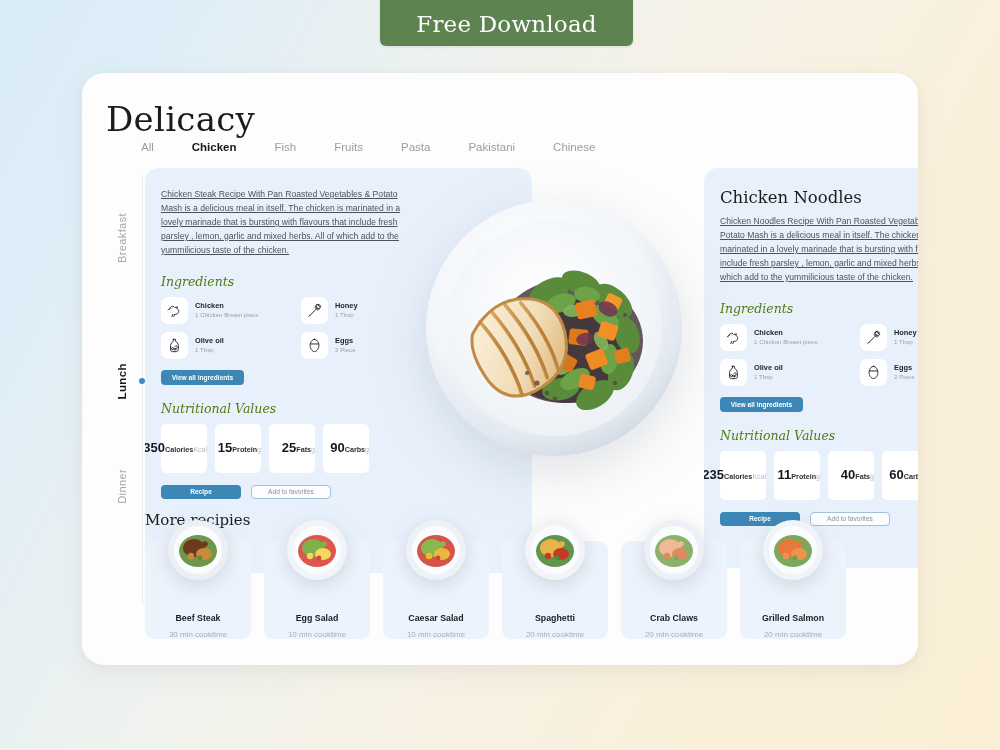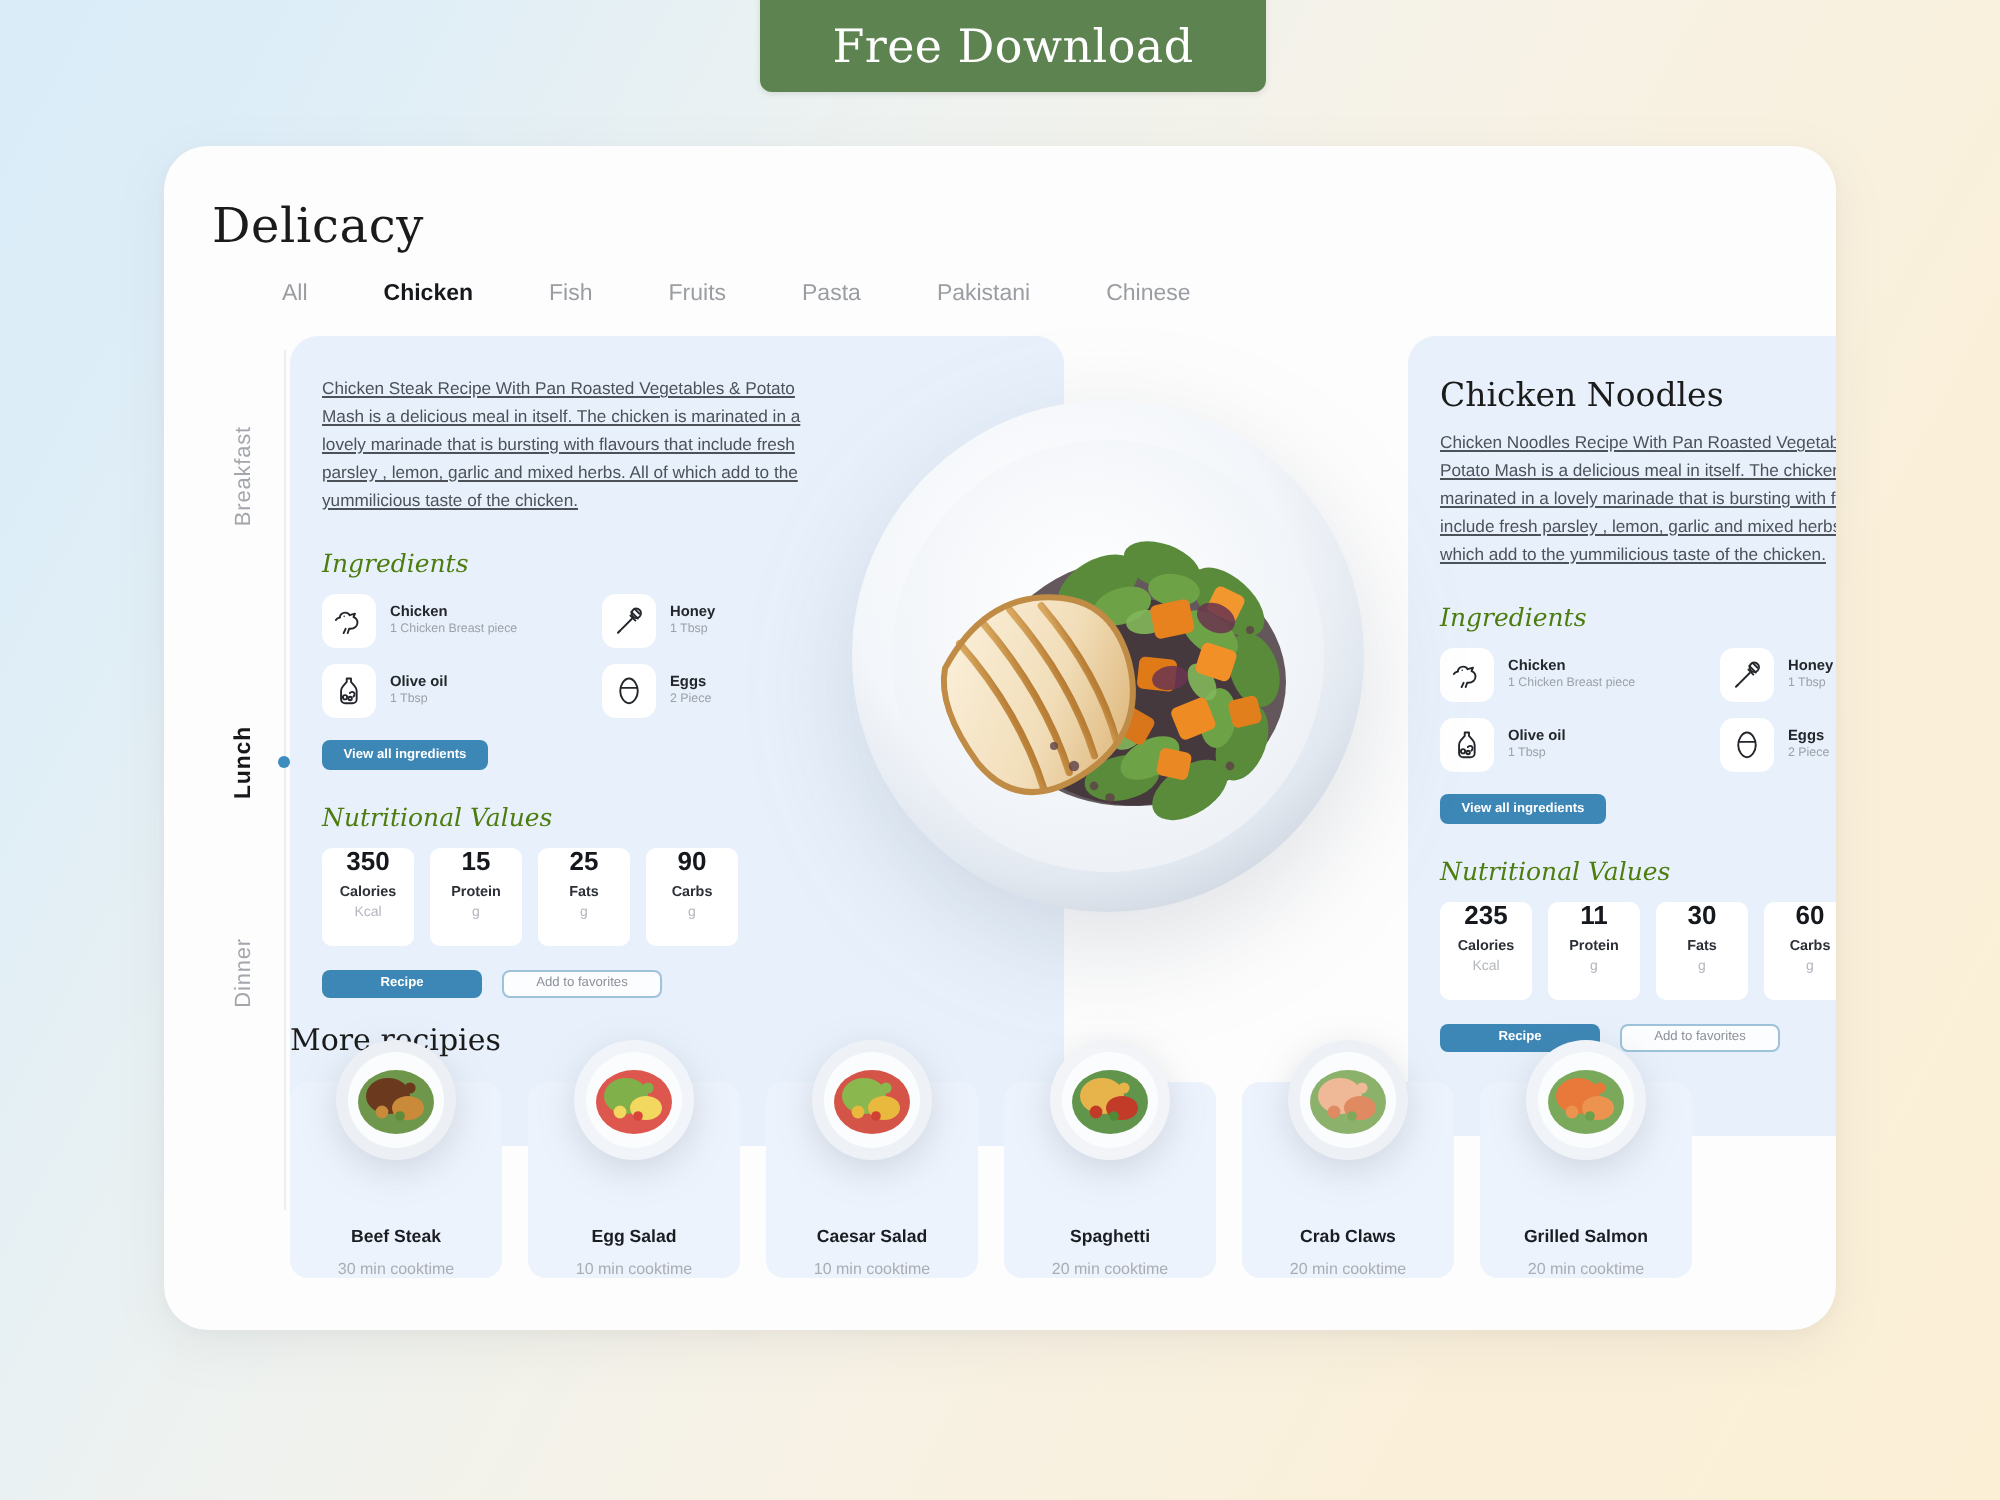--- a/index.html
+++ b/index.html
@@ -62,21 +62,21 @@
     inset: 0;
     border-radius: 22px;
     overflow: hidden;
   }
 
   .brand {
     position: absolute;
     left: 24px;
     top: 26px;
     font-family: "DejaVu Serif", serif;
-    font-size: 24px;
+    font-size: 34px;
     color: #1b1b1b;
     letter-spacing: 0.3px;
   }
 
   
   .tabs {
     position: absolute;
     left: 59px;
     top: 68px;
     display: flex;
@@ -245,23 +245,23 @@
     display: flex;
     gap: 8px;
     margin-bottom: 12px;
   }
   .nut {
     width: 46px;
     height: 49px;
     background: #ffffff;
     border-radius: 5px;
     display: flex;
-    flex-direction: column;
+    flex-direction: row;
     align-items: center;
-    justify-content: flex-start;
+    justify-content: flex-end;
     flex: 0 0 auto;
   }
   .nut-val {
     font-size: 13px;
     font-weight: bold;
     color: #15181c;
     line-height: 1.1;
   }
   .nut-lbl {
     font-size: 7.2px;
@@ -552,21 +552,21 @@
         <span class="nut-val">235</span>
         <span class="nut-lbl">Calories</span>
         <span class="nut-unit">Kcal</span>
       </div>
               <div class="nut">
         <span class="nut-val">11</span>
         <span class="nut-lbl">Protein</span>
         <span class="nut-unit">g</span>
       </div>
               <div class="nut">
-        <span class="nut-val">30</span>
+        <span class="nut-val">40</span>
         <span class="nut-lbl">Fats</span>
         <span class="nut-unit">g</span>
       </div>
               <div class="nut">
         <span class="nut-val">60</span>
         <span class="nut-lbl">Carbs</span>
         <span class="nut-unit">g</span>
       </div>
             </div>
       <div class="action-row">

